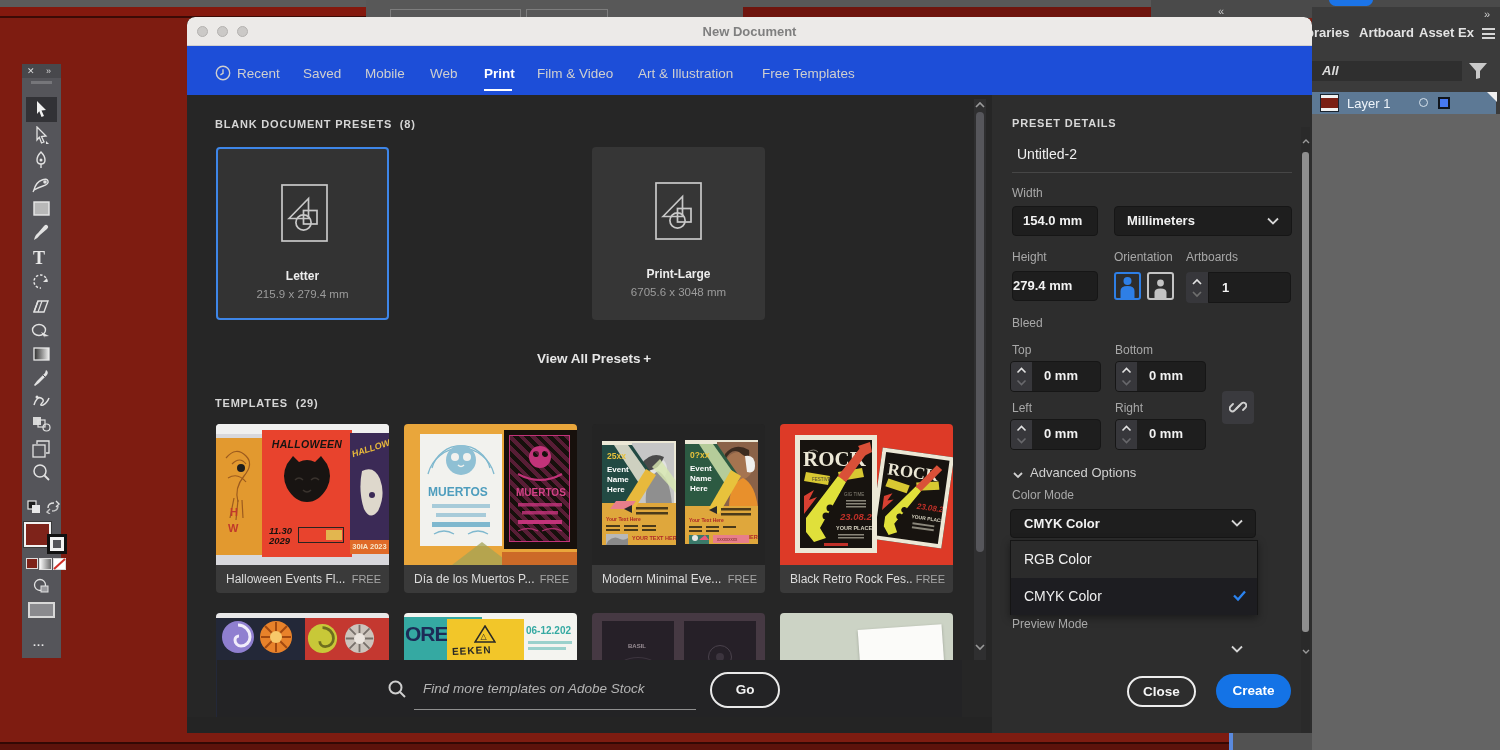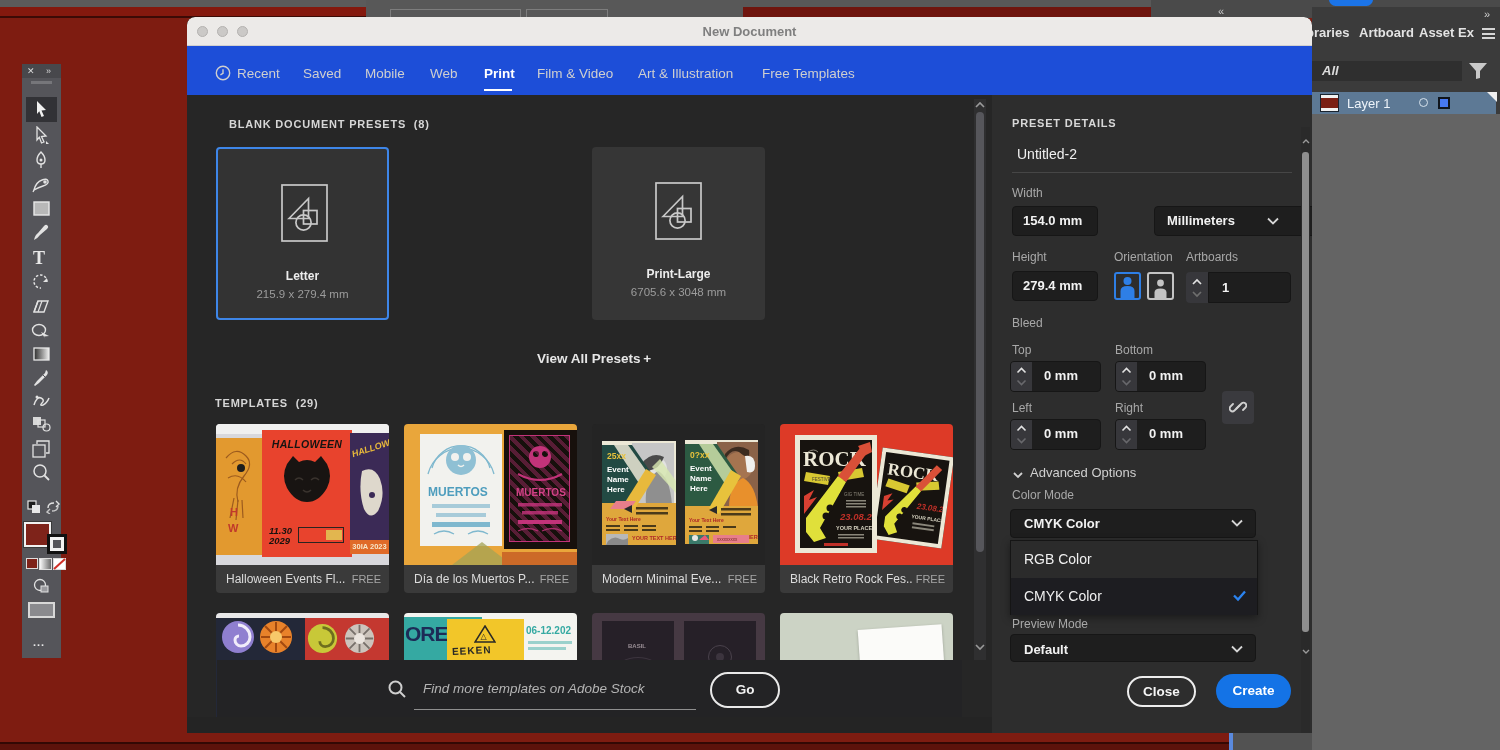--- a/index.html
+++ b/index.html
@@ -194,21 +194,21 @@
       <span style="position:absolute;left:243px;top:20px;">Web</span>
       <span style="position:absolute;left:297px;top:20px;color:#ffffff;font-weight:bold;">Print</span>
       <span style="position:absolute;left:350px;top:20px;">Film &amp; Video</span>
       <span style="position:absolute;left:451px;top:20px;">Art &amp; Illustration</span>
       <span style="position:absolute;left:575px;top:20px;">Free Templates</span>
       <div style="position:absolute;left:297px;top:43px;width:28px;height:2px;background:#ffffff;"></div>
     </div>
 
     <div class="abs" style="left:0;top:78px;width:805px;height:638px;background:#262626;"></div>
     <div id="content" class="abs" style="left:0;top:0;width:805px;height:716px;">
-      <div class="abs" style="left:28px;top:101px;color:#d6d6d6;font-size:11px;font-weight:bold;letter-spacing:0.8px;margin-left:14px;">BLANK DOCUMENT PRESETS &nbsp;(8)</div>
+      <div class="abs" style="left:28px;top:101px;color:#d6d6d6;font-size:11px;font-weight:bold;letter-spacing:0.8px;">BLANK DOCUMENT PRESETS &nbsp;(8)</div>
 
       <div class="abs preset" style="left:29px;top:130px;border:2px solid #3e86e8;background:#333333;">
         <svg class="picon" width="47" height="58" viewBox="0 0 47 58">
             <g fill="none" stroke="#c8c8c8" stroke-width="1.7">
               <rect x="1" y="1" width="45" height="56"></rect>
               <path d="M8 34.5 L27.5 14.5 L27.5 34.5 Z"></path>
               <rect x="22.5" y="26.5" width="13.5" height="13.5"></rect>
               <circle cx="22.5" cy="38.5" r="7.6"></circle>
             </g>
           </svg>
@@ -519,27 +519,27 @@
     </div>
 
     <div class="abs" style="left:805px;top:78px;width:320px;height:638px;background:#2d2d2d;"></div>
     <div id="panel" class="abs" style="left:805px;top:0;width:320px;height:716px;">
       <div class="abs" style="left:20px;top:100px;color:#d8d8d8;font-size:11px;font-weight:bold;letter-spacing:0.8px;">PRESET DETAILS</div>
       <div class="abs" style="left:25px;top:129px;color:#f0f0f0;font-size:14px;">Untitled-2</div>
       <div class="abs" style="left:20px;top:155px;width:280px;height:1px;background:#464646;"></div>
 
       <div class="abs lbl" style="left:20px;top:169px;">Width</div>
       <div class="abs ibox" style="left:20px;top:189px;width:86px;height:30px;line-height:28px;padding-left:10px;">154.0 mm</div>
-      <div class="abs ibox" style="left:122px;top:189px;width:178px;height:30px;line-height:28px;padding-left:12px;font-weight:bold;margin-left:40px;">Millimeters</div>
+      <div class="abs ibox" style="left:122px;top:189px;width:178px;height:30px;line-height:28px;padding-left:12px;font-weight:bold;">Millimeters</div>
       <svg class="abs" style="left:274px;top:198px;" width="14" height="12" viewBox="0 0 14 12">
           <path d="M2 3.5 L7 8.5 L12 3.5" fill="none" stroke="#d5d5d5" stroke-width="1.8"></path>
         </svg>
 
       <div class="abs lbl" style="left:20px;top:233px;">Height</div>
-      <div class="abs ibox" style="left:20px;top:254px;width:86px;height:30px;line-height:28px;padding-left:10px;">279.4 mm</div>
+      <div class="abs ibox" style="left:20px;top:254px;width:86px;height:30px;line-height:28px;">279.4 mm</div>
       <div class="abs lbl" style="left:122px;top:233px;">Orientation</div>
       <div class="abs" style="left:122px;top:255px;width:27px;height:28px;border:2px solid #2e7fe6;border-radius:3px;">
         <svg width="23" height="24" viewBox="0 0 23 24">
             <circle cx="11.5" cy="7" r="4" fill="#2e7fe6"></circle>
             <path d="M4.5 24 V17 Q4.5 12 11.5 12 Q18.5 12 18.5 17 V24 Z" fill="#2e7fe6"></path>
           </svg>
       </div>
       <div class="abs" style="left:155px;top:255px;width:27px;height:28px;border:2px solid #c4c4c4;border-radius:3px;">
         <svg width="23" height="24" viewBox="0 0 23 24">
             <circle cx="11.5" cy="9" r="3.4" fill="#c4c4c4"></circle>
@@ -627,21 +627,20 @@
 
       <div class="abs" style="left:18px;top:523px;width:248px;height:75px;background:#2b2b2b;border:1px solid #151515;box-shadow:0 3px 8px rgba(0,0,0,0.4);">
         <div style="position:absolute;left:0;top:0;width:100%;height:37px;color:#f0f0f0;font-size:14px;line-height:37px;padding-left:13px;">RGB Color</div>
         <div style="position:absolute;left:0;top:37px;width:100%;height:37px;background:#1d1d21;color:#f0f0f0;font-size:14px;line-height:37px;padding-left:13px;">CMYK Color</div>
         <svg style="position:absolute;right:10px;top:48px;" width="15" height="13" viewBox="0 0 15 13">
             <path d="M2 6.5 L6 10.5 L13 2.5" fill="none" stroke="#2b83f0" stroke-width="2.3"></path>
           </svg>
       </div>
 
       <div class="abs lbl" style="left:20px;top:600px;">Preview Mode</div>
-      <div class="abs ibox" style="left:18px;top:617px;width:246px;height:28px;line-height:30px;padding-left:13px;font-weight:bold;">Default</div>
       <svg class="abs" style="left:238px;top:626px;" width="14" height="12" viewBox="0 0 14 12">
           <path d="M2 3.5 L7 8.5 L12 3.5" fill="none" stroke="#d5d5d5" stroke-width="1.8"></path>
         </svg>
       <div class="abs" style="left:0px;top:645px;width:308px;height:71px;background:#2d2d2d;"></div>
 
       <div class="abs" style="left:135px;top:659px;width:69px;height:31px;border:2px solid #ededed;border-radius:16px;color:#f5f5f5;font-size:13.5px;font-weight:bold;text-align:center;line-height:28px;background:#2d2d2d;">Close</div>
       <div class="abs" style="left:224px;top:657px;width:75px;height:34px;background:#1473e6;border-radius:17px;color:#ffffff;font-size:13.5px;font-weight:bold;text-align:center;line-height:34px;">Create</div>
 
       <div class="abs" style="left:309px;top:110px;width:9px;height:606px;background:#2a2a2a;"></div>
       <svg class="abs" style="left:310px;top:121px;" width="8" height="7" viewBox="0 0 8 7">

